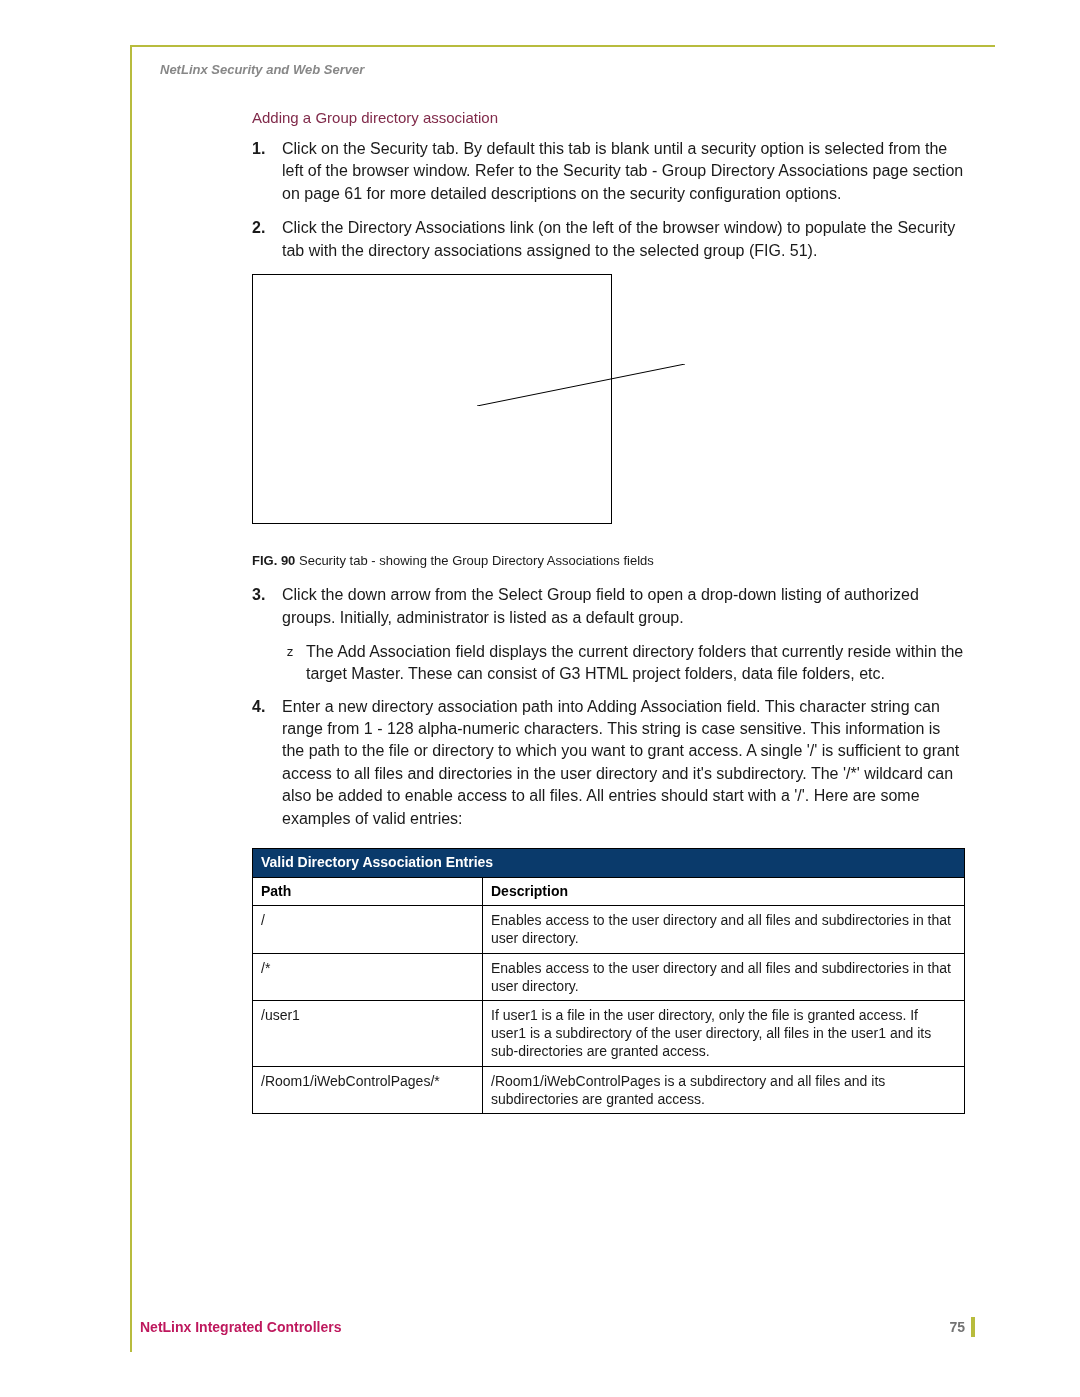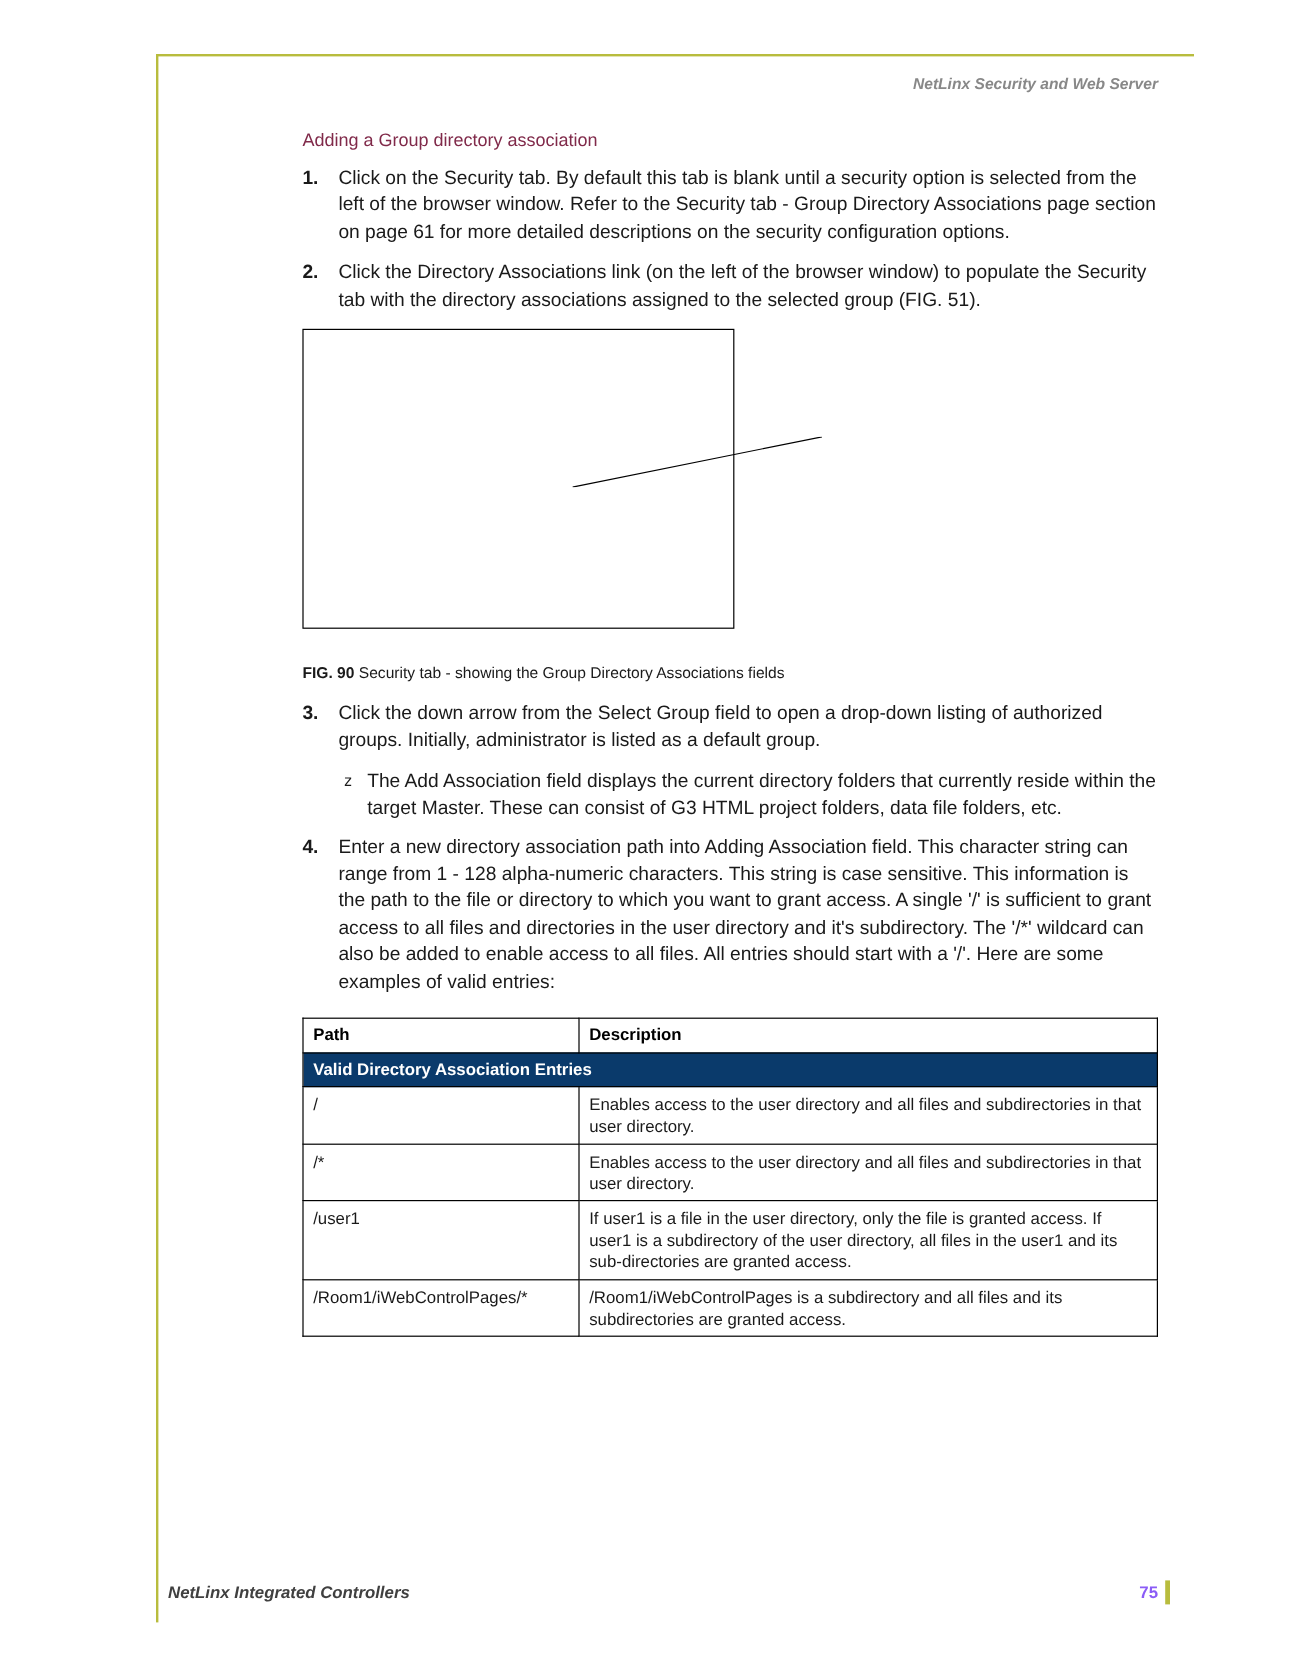--- a/index.html
+++ b/index.html
@@ -14,21 +14,21 @@
     position: absolute;
     left: 130px;
     right: 85px;
     top: 45px;
     bottom: 45px;
     border-left: 2px solid #b8bc3d;
     border-top: 2px solid #b8bc3d;
     padding: 0;
   }
   .header-area {
-    text-align: right;
+    text-align: left;
     padding: 15px 30px 0 0;
     font-size: 13px;
     font-weight: bold;
     font-style: italic;
     color: #888;
     margin-left: 28px;
   }
   .content {
     padding: 30px 30px 0 120px;
     font-size: 16px;
@@ -124,26 +124,25 @@
     bottom: 60px;
     left: 140px;
     right: 105px;
     display: flex;
     justify-content: space-between;
     align-items: center;
     font-size: 14px;
   }
   .footer-title {
     font-weight: bold;
-    font-style: italic;
-    color: #404040;
+    color: #be185d;
   }
   .footer-page {
     font-weight: bold;
-    color: #8b5cf6;
+    color: #737373;
     border-right: 4px solid #b8bc3d;
     padding-right: 6px;
     height: 20px;
     line-height: 20px;
   }
 </style>
 </head>
 <body>
 
 <div class="page-frame">
@@ -185,26 +184,26 @@
     </div>
 
     <div class="ol-item">
       <div class="ol-num">4.</div>
       <div class="ol-body">Enter a new directory association path into Adding Association field. This character string can range from 1 - 128 alpha-numeric characters. This string is case sensitive. This information is the path to the file or directory to which you want to grant access. A single '/' is sufficient to grant access to all files and directories in the user directory and it's subdirectory. The '/*' wildcard can also be added to enable access to all files. All entries should start with a '/'. Here are some examples of valid entries:</div>
     </div>
 
     <table class="entries">
       <tbody>
           <tr>
+            <th class="title-row" colspan="2">Valid Directory Association Entries</th>
+          </tr>
+      <tr>
         <th class="col-head">Path</th>
         <th class="col-head">Description</th>
       </tr>
-      <tr>
-            <th class="title-row" colspan="2">Valid Directory Association Entries</th>
-          </tr>
       <tr>
         <td class="path-col">/</td>
         <td>Enables access to the user directory and all files and subdirectories in that user directory.</td>
       </tr>
       <tr>
         <td class="path-col">/*</td>
         <td>Enables access to the user directory and all files and subdirectories in that user directory.</td>
       </tr>
       <tr>
         <td class="path-col">/user1</td>

